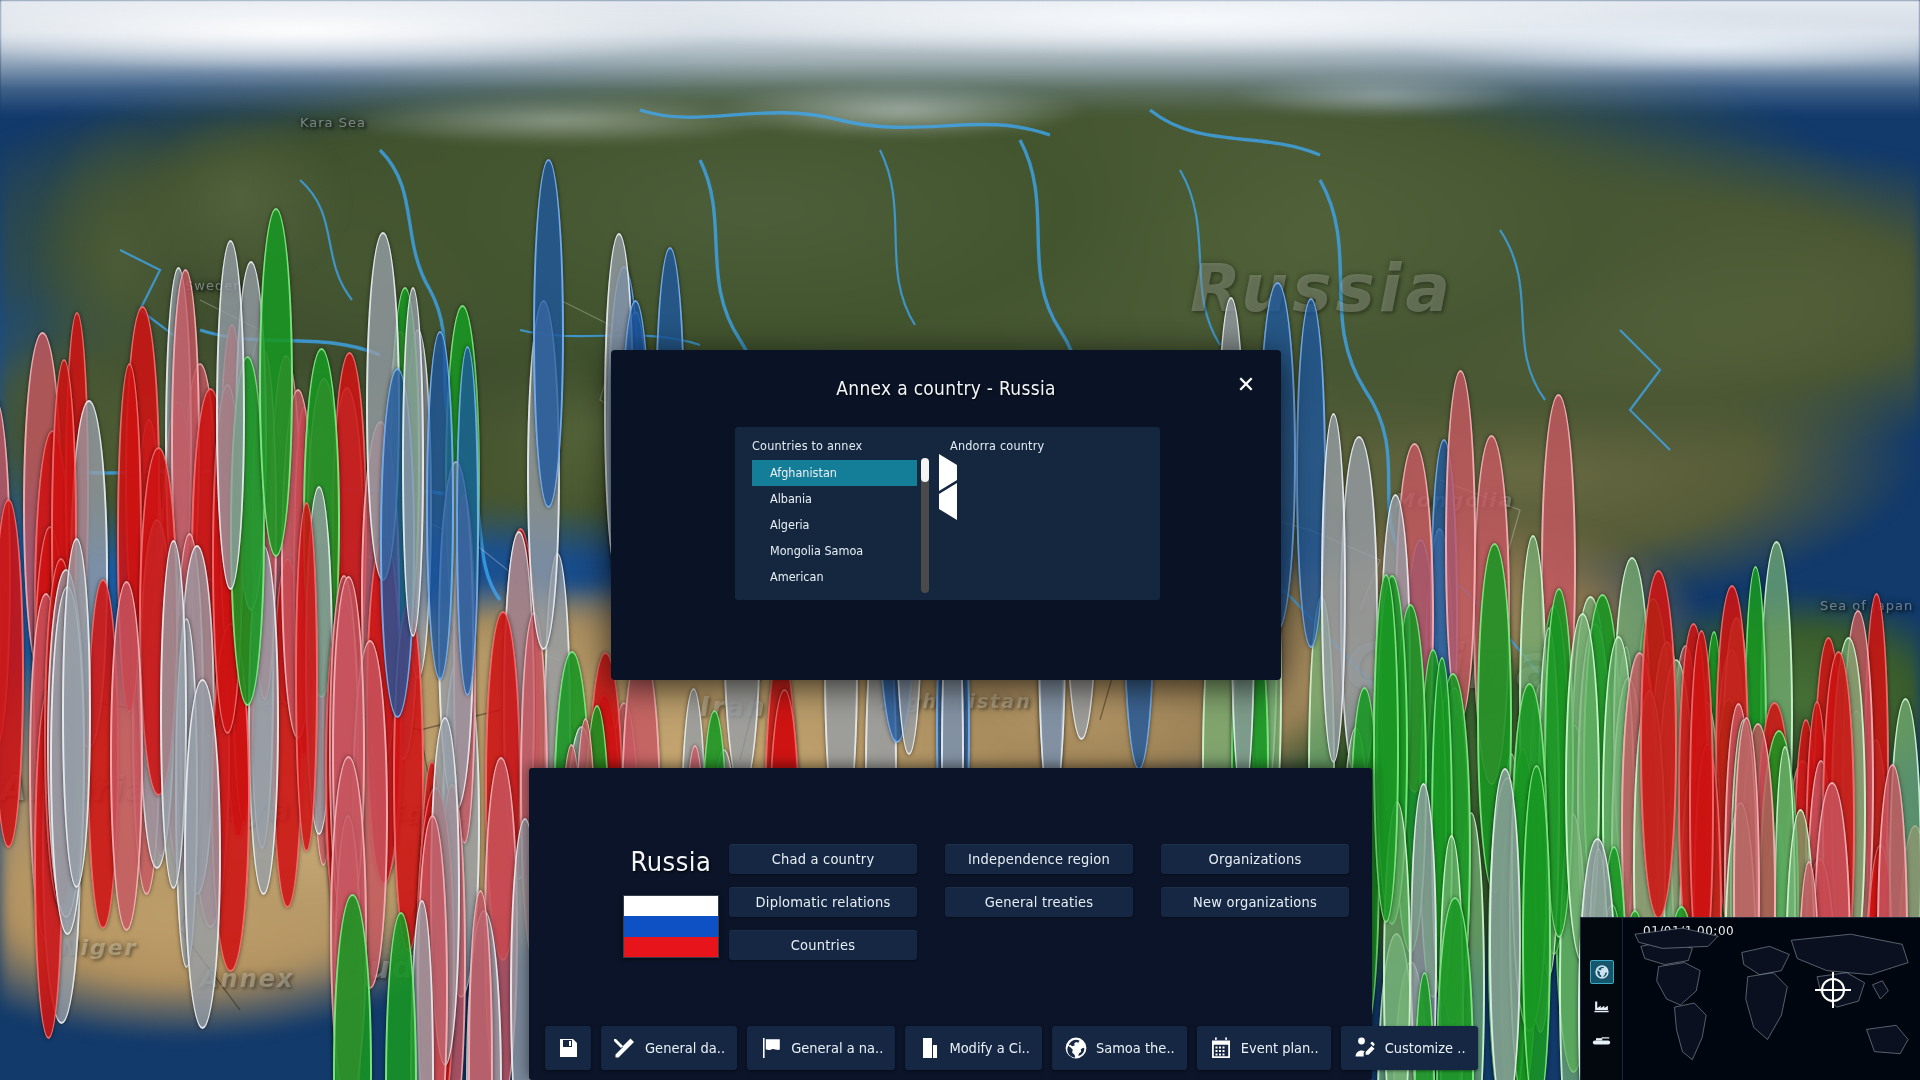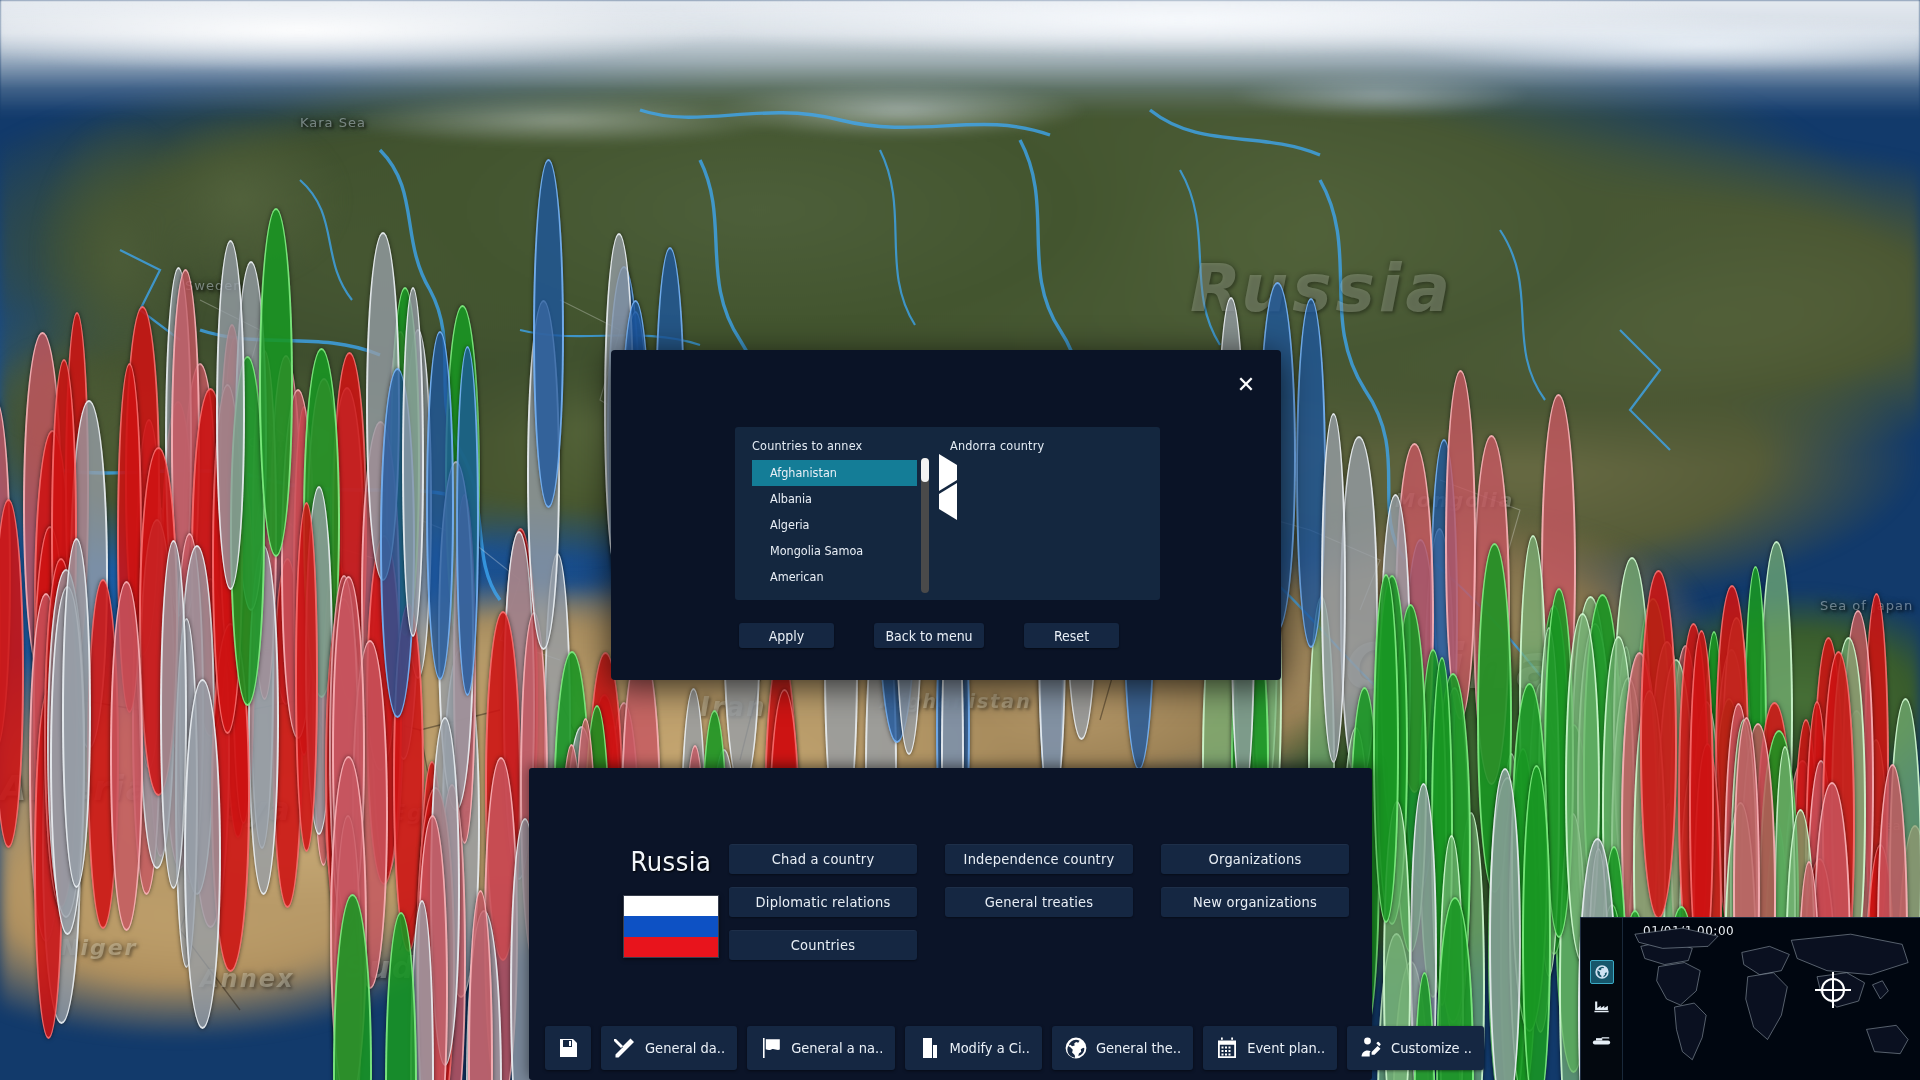--- a/index.html
+++ b/index.html
@@ -2418,21 +2418,21 @@
   <div class="country-block">
     <div class="country-name">Russia</div>
     <div class="flag" id="country-flag">
         <span style="background: rgb(255, 255, 255);"></span>
         <span style="background: rgb(13, 81, 196);"></span>
         <span style="background: rgb(232, 20, 28);"></span>
       </div>
   </div>
   <div class="panel-grid" id="panel-grid">
       <button class="panel-btn">Chad a country</button>
-      <button class="panel-btn">Independence country</button>
+      <button class="panel-btn">Independence region</button>
       <button class="panel-btn">Organizations</button>
       <button class="panel-btn">Diplomatic relations</button>
       <button class="panel-btn">General treaties</button>
       <button class="panel-btn">New organizations</button>
       <button class="panel-btn">Countries</button>
     </div>
 </div>
 
 <div id="toolbar">
     <button class="tool-btn icon-only">
@@ -2465,21 +2465,21 @@
         </svg>
       </span>
       <span>Modify a Ci..</span>
     </button>
     <button class="tool-btn">
       <span class="tool-ico">
         <svg viewBox="0 0 24 24">
           <path d="M12 1.6A10.4 10.4 0 1022.4 12 10.4 10.4 0 0012 1.6zm0 2.2c1.3 0 2.5.3 3.6 1l-1.4 1.9-2.1-.6-1.9 1.5.5 2-2.6.7-1.7-1.5-1.8 1A8.2 8.2 0 0112 3.8zM4.2 9.9l2.2 1.3 2.4 2.6-.7 2.7 2.6 2.5.4 2.7A8.2 8.2 0 014.2 9.9zm10.1 10.1l.6-2.4 2.3-1.8-.4-2.6 2.5-1.5 1.1.7a8.2 8.2 0 01-6.1 7.6z"></path>
         </svg>
       </span>
-      <span>General the..</span>
+      <span>Samoa the..</span>
     </button>
     <button class="tool-btn">
       <span class="tool-ico">
         <svg viewBox="0 0 24 24">
           <path d="M6 1.5h1.8v2.2H6V1.5zm10.2 0H18v2.2h-1.8V1.5zM3 4.4h18V22H3V4.4zm1.8 4.4v11.4h14.4V8.8H4.8zM6.5 10.6h2v2h-2v-2zm3.5 0h2v2h-2v-2zm3.5 0h2v2h-2v-2zM6.5 14h2v2h-2v-2zm3.5 0h2v2h-2v-2zm3.5 0h2v2h-2v-2zM6.5 17.4h2v2h-2v-2zm3.5 0h2v2h-2v-2zm3.5 0h2v2h-2v-2z"></path>
         </svg>
       </span>
       <span>Event plan..</span>
     </button>
     <button class="tool-btn">
@@ -2487,20 +2487,21 @@
         <svg viewBox="0 0 24 24">
           <circle cx="8.5" cy="5" r="3.4"></circle>
           <path d="M2.6 20.4c0-3.4 2.7-6 5.9-6 1.2 0 2.3.3 3.2.9l-1 1.2v3.9H2.6zM21.4 7.7l-1.6-1.6a.9.9 0 00-1.3 0l-1.2 1.2 2.9 2.9 1.2-1.2a.9.9 0 000-1.3zM12.6 15.9v2.9h2.9l6-6-2.9-2.9-6 6z"></path>
         </svg>
       </span>
       <span>Customize ..</span>
     </button>
   </div>
 
 <div id="annex-dialog">
+  <div class="dlg-title">Annex a country - Russia</div>
   <button class="dlg-close">✕</button>
 
   <div class="dlg-body">
     <div class="col-head left">Countries to annex</div>
     <div class="col-head right">Andorra country</div>
 
     <div class="list-wrap" id="countries-list">
         <div class="list-item selected">Afghanistan</div>
         <div class="list-item">Albania</div>
         <div class="list-item">Algeria</div>
@@ -2513,18 +2514,13 @@
     </div>
 
     <div class="move-btns">
       <button class="move-btn"><span class="tri right"></span></button>
       <button class="move-btn"><span class="tri left"></span></button>
     </div>
 
     <div class="annexed-list" id="annexed-list"></div>
   </div>
 
-  <div class="dlg-footer">
-    <button class="dlg-btn">Apply</button>
-    <button class="dlg-btn" style="width:110px">Back to menu</button>
-    <button class="dlg-btn">Reset</button>
-  </div>
 </div>
 
 </body></html>

